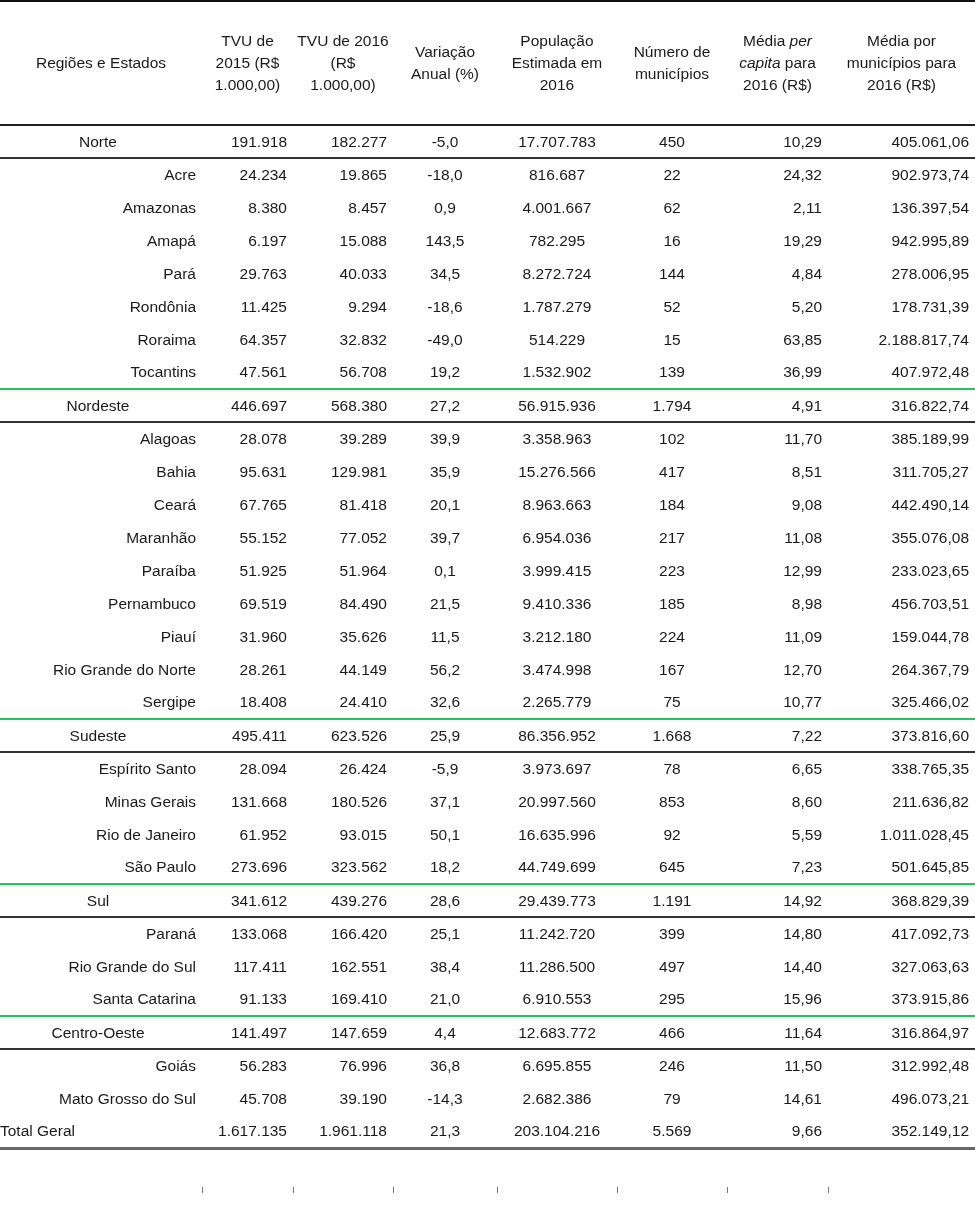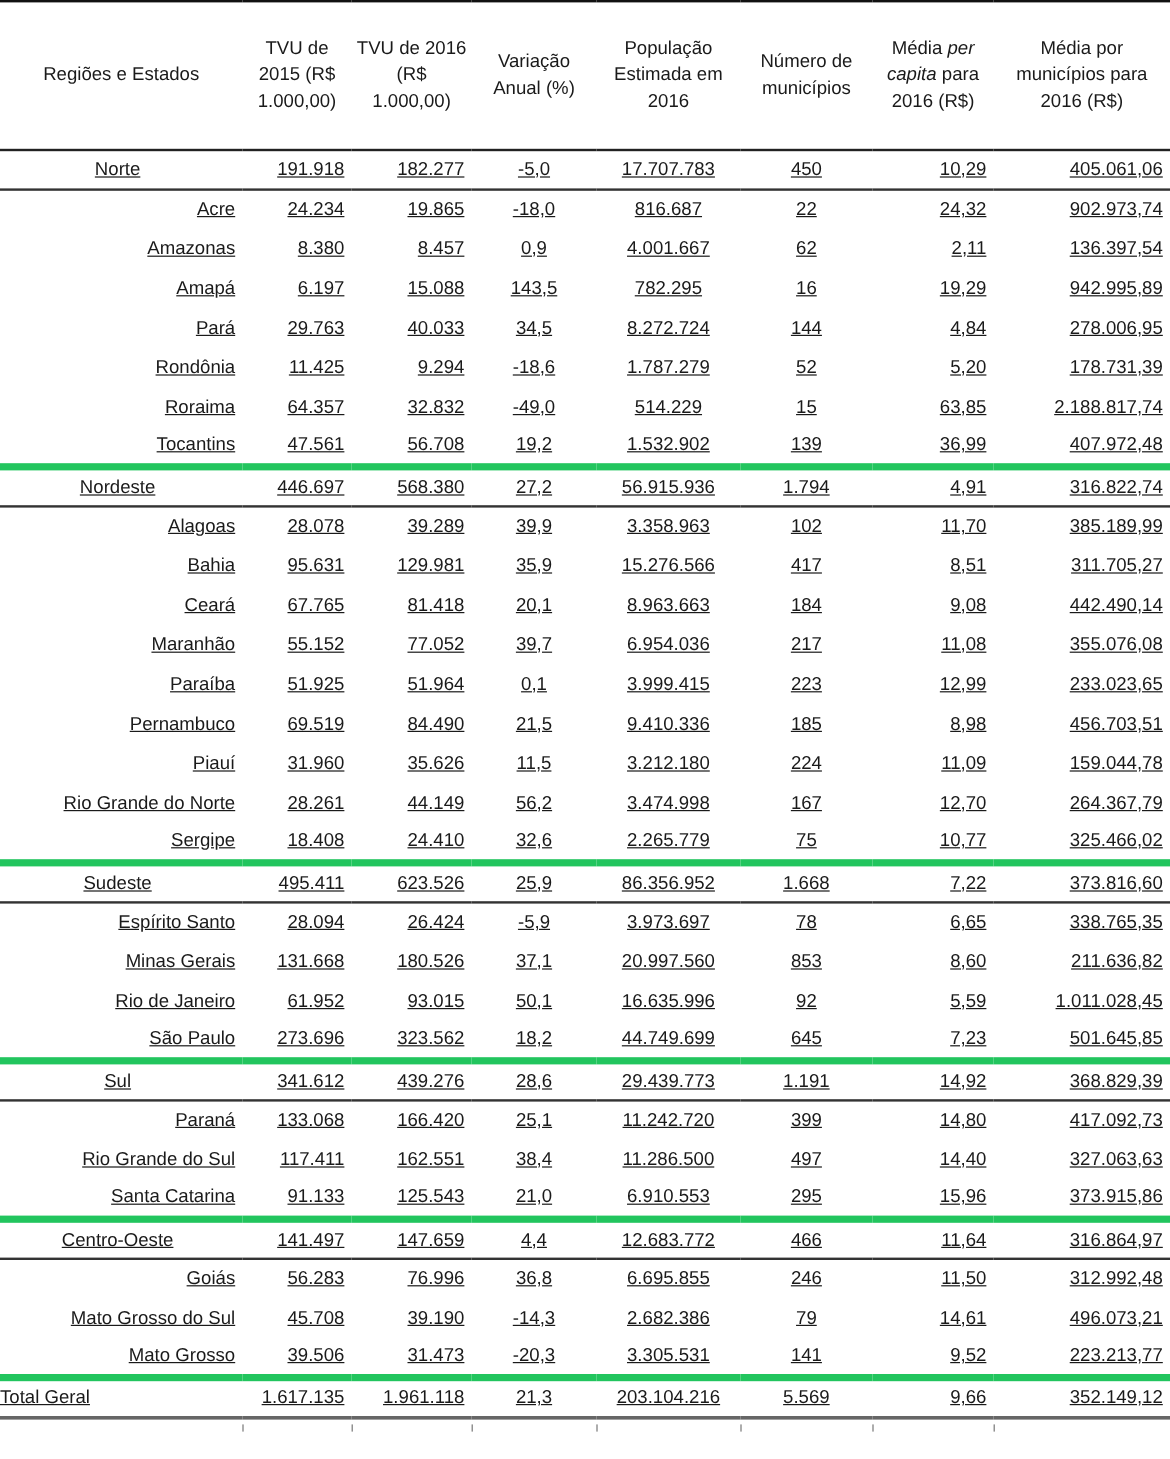--- a/index.html
+++ b/index.html
@@ -12,32 +12,32 @@
   .tbl col.c3 { width: 104px; }
   .tbl col.c4 { width: 120px; }
   .tbl col.c5 { width: 110px; }
   .tbl col.c6 { width: 101px; }
   .tbl col.c7 { width: 147px; }
   thead tr { height: 124px; }
   thead th { font-weight: normal; font-size: 15.5px; line-height: 22px; vertical-align: middle;
              text-align: center; padding: 0 4px; border-top: 2px solid #111; border-bottom: 2px solid #222; }
   thead th.left { }
   thead th em { font-style: italic; }
-  tbody tr { height: 33px; text-decoration: underline; }
+  tbody tr { height: 33px; }
   tbody td { font-size: 15.5px; padding: 0 6px; white-space: nowrap; vertical-align: middle; }
   td.name { text-align: right; padding-left: 8px; }
   td.r { text-align: right; }
   td.c { text-align: center; }
   td.tvu1 { padding-right: 6px; }
   td.tvu2 { padding-right: 6px; }
   td.pc { padding-right: 6px; }
   td.pm { padding-right: 6px; }
   tr.region td { border-bottom: 2px solid #333; }
   tr.region td.name { text-align: center; padding-left: 0; }
-  tr.state-last td { border-bottom: 6px solid #22c55e; }
+  tr.state-last td { border-bottom: 2px solid #22c55e; }
   tr.total td { border-bottom: 3px solid #666; }
   tr.total td.name { text-align: left; padding-left: 0; }
   .ticks { position: absolute; top: 1187px; left: 0; width: 975px; height: 6px; }
   .tick { position: absolute; top: 0; width: 1px; height: 6px; background: #777; }
 </style>
 </head>
 <body>
 
 <table class="tbl">
   <colgroup>
@@ -319,21 +319,21 @@
         <td class="r tvu2">162.551</td>
         <td class="c">38,4</td>
         <td class="c">11.286.500</td>
         <td class="c">497</td>
         <td class="r pc">14,40</td>
         <td class="r pm">327.063,63</td>
       </tr>
       <tr class="state-last">
         <td class="name">Santa Catarina</td>
         <td class="r tvu1">91.133</td>
-        <td class="r tvu2">125.543</td>
+        <td class="r tvu2">169.410</td>
         <td class="c">21,0</td>
         <td class="c">6.910.553</td>
         <td class="c">295</td>
         <td class="r pc">15,96</td>
         <td class="r pm">373.915,86</td>
       </tr>
       <tr class="region">
         <td class="name">Centro-Oeste</td>
         <td class="r tvu1">141.497</td>
         <td class="r tvu2">147.659</td>
@@ -355,30 +355,20 @@
       </tr>
       <tr class="state">
         <td class="name">Mato Grosso do Sul</td>
         <td class="r tvu1">45.708</td>
         <td class="r tvu2">39.190</td>
         <td class="c">-14,3</td>
         <td class="c">2.682.386</td>
         <td class="c">79</td>
         <td class="r pc">14,61</td>
         <td class="r pm">496.073,21</td>
-      </tr>
-      <tr class="state-last">
-        <td class="name">Mato Grosso</td>
-        <td class="r tvu1">39.506</td>
-        <td class="r tvu2">31.473</td>
-        <td class="c">-20,3</td>
-        <td class="c">3.305.531</td>
-        <td class="c">141</td>
-        <td class="r pc">9,52</td>
-        <td class="r pm">223.213,77</td>
       </tr>
       <tr class="total">
         <td class="name">Total Geral</td>
         <td class="r tvu1">1.617.135</td>
         <td class="r tvu2">1.961.118</td>
         <td class="c">21,3</td>
         <td class="c">203.104.216</td>
         <td class="c">5.569</td>
         <td class="r pc">9,66</td>
         <td class="r pm">352.149,12</td>

